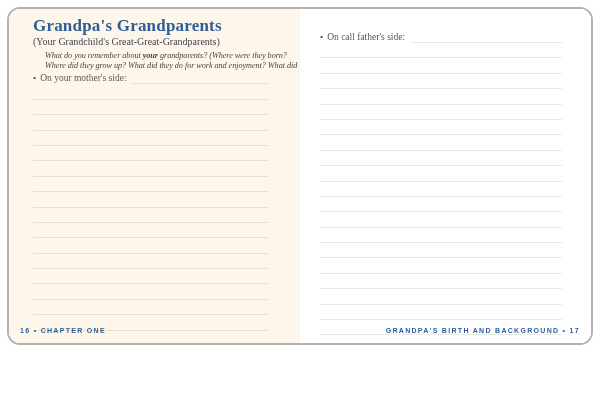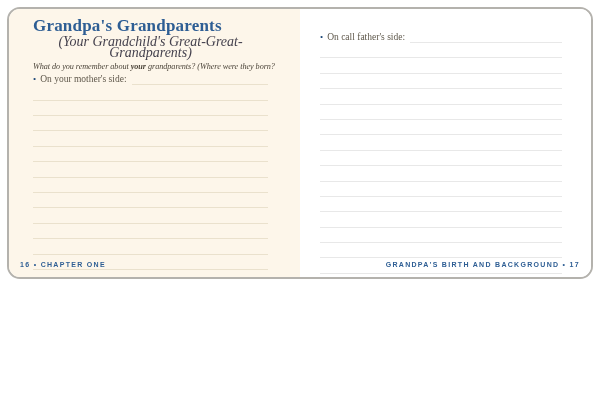--- a/index.html
+++ b/index.html
@@ -1,35 +1,35 @@
 <!DOCTYPE html>
 <html style="--accent-blue: #2e5e94; --bullet-navy: #1e4878; --body-ink: #4b4439; --left-page-bg: #fdf6ea; --right-page-bg: #ffffff; --left-rule: #eae1cd; --right-rule: #e8e8e8; --page-border: #b4b2ad;"><head>
 <meta charset="utf-8">
 <style>
   * { margin:0; padding:0; box-sizing:border-box; }
   html,body { width:600px; height:400px; }
   body { background:#ffffff; font-family:"Liberation Serif", serif; position:relative; overflow:hidden; }
 
   .book {
-    position:absolute; left:7px; top:7px; width:586px; height:272px;
+    position:absolute; left:7px; top:7px; width:586px; height:338px;
     border:2px solid var(--page-border,#b4b2ad);
     border-radius:13px; overflow:hidden; display:flex;
   }
   .page { width:50%; height:100%; position:relative; }
   .page-left  { background:var(--left-page-bg,#fdf6ea); padding:7px 32px 0 24px; --rule-color:var(--left-rule,#eae1cd); }
   .page-right { background:var(--right-page-bg,#ffffff); padding:19px 29px 0 20px; --rule-color:var(--right-rule,#e8e8e8); }
 
   .title {
     font-size:17px; font-weight:bold; line-height:20px;
     color:var(--accent-blue,#2e5e94); letter-spacing:0.2px;
   }
   .subtitle {
-    font-size:14px; font-style:italic; line-height:11px; color:#45424e;text-align:center;
+    font-size:10px; line-height:11px; color:#45424e;
   }
-  .prompt { margin-top:4px; }
+  .prompt { margin-top:4px;margin-left:12px; }
   .prompt-line {
     font-size:8.2px; font-style:italic; line-height:10.2px;
     color:var(--body-ink,#4b4439); white-space:nowrap; letter-spacing:-0.05px;
   }
   .prompt-line b { font-weight:bold; }
 
   .label-row { display:flex; align-items:flex-end; height:11px; margin-top:2px; }
   .page-right .label-row { margin-top:0; height:15px; }
   .bullet {
     color:var(--bullet-navy,#1e4878); font-size:9px; line-height:9px;
@@ -52,20 +52,21 @@
 <body>
 
 <div class="book">
 
   <div class="page page-left">
     <div class="title">Grandpa's Grandparents</div>
     <div class="subtitle">(Your Grandchild's Great-Great-Grandparents)</div>
 
     <div class="prompt">
       <div class="prompt-line"><span>What do you remember about </span><b>your</b><span> grandparents? (Where were they born?</span></div>
+      <div class="prompt-line">Where did they grow up? What did they do for work and enjoyment? What did</div>
     </div>
 
     <div class="label-row">
       <span class="bullet">•</span>
       <span class="section-label">On your mother's side:</span>
       <span class="rule-fill"></span>
     </div>
 
     <div class="rules">
       <div class="rule"></div>

